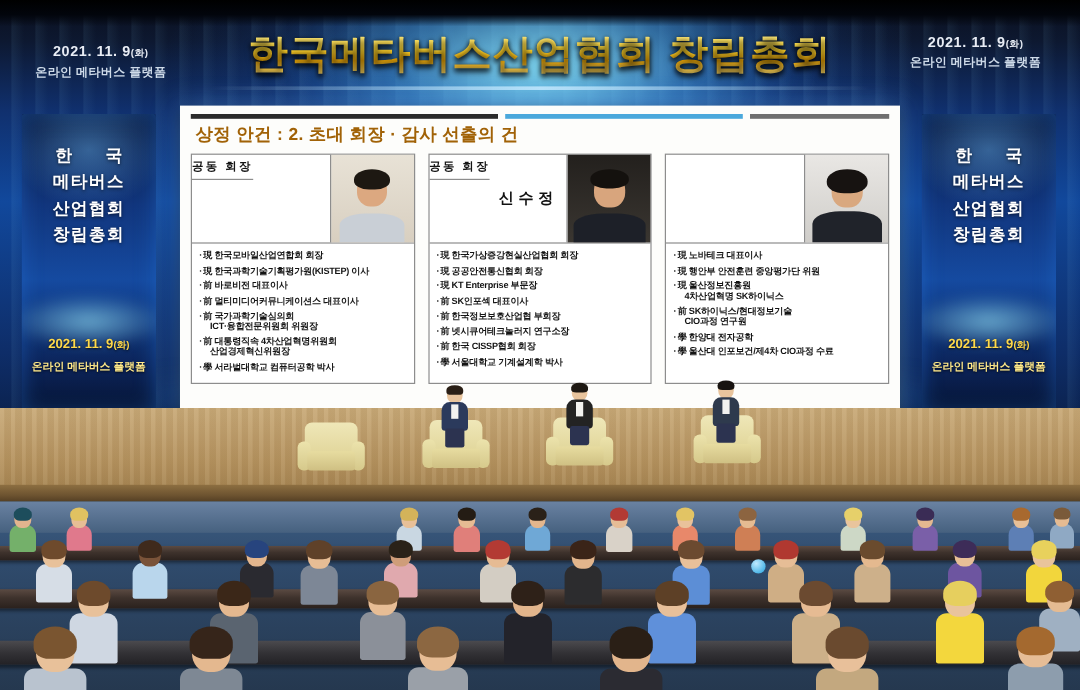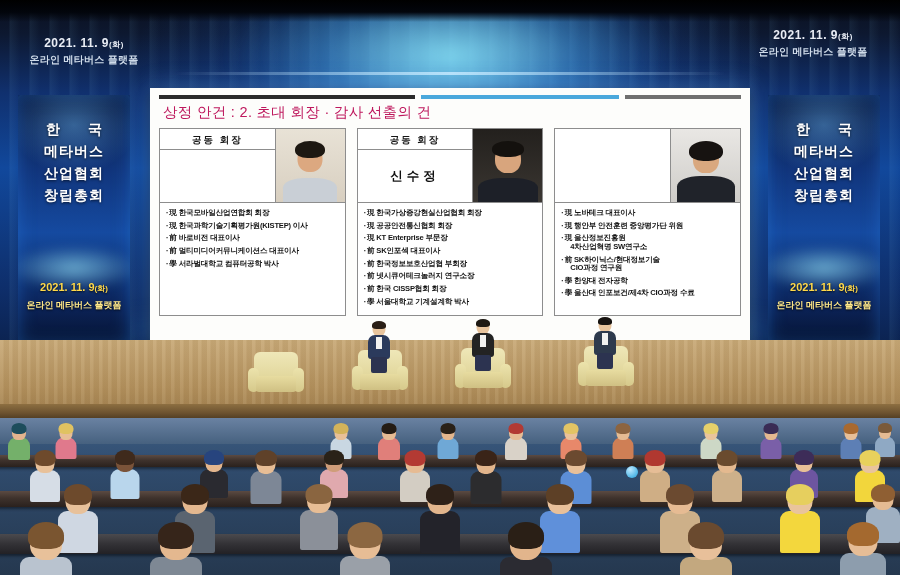--- a/index.html
+++ b/index.html
@@ -109,27 +109,27 @@
     box-shadow:0 0 22px rgba(120,190,255,.35), 0 4px 10px rgba(0,0,0,.5);
     padding:7px 9px 4px 9px;
   }
   .slide-rule {
     display:flex; width:100%; height:4px; margin-bottom:4px;
   }
   .slide-rule .r1 { flex:0 0 44%; background:#2b2b2b; }
   .slide-rule .r2 { flex:0 0 34%; background:#4aa8dc; margin:0 1%; }
   .slide-rule .r3 { flex:1; background:#6f6f6f; }
   .slide-heading {
-    font-size:14.5px; font-weight:normal; color:#be185d;
+    font-size:14.5px; font-weight:bold; color:#a16207;
     letter-spacing:.3px; margin:1px 0 6px 4px; white-space:nowrap;
   }
   .cards { display:flex; gap:11px; }
   .card { flex:1; border:1px solid #8d8d8d; background:#fff; display:flex; flex-direction:column; }
   .card-top { display:flex; height:74px; border-bottom:1px solid #8d8d8d; }
-  .card-labels { flex:1; display:flex; flex-direction:column; min-width:0; }
+  .card-labels { flex:1; display:flex; flex-direction:row; min-width:0; }
   .card-role {
     height:21px; line-height:21px; text-align:center;
     font-size:9.5px; font-weight:bold; color:#161616;
     border-bottom:1px solid #8d8d8d; letter-spacing:2px;
   }
   .card-name {
     flex:1; display:flex; align-items:center; justify-content:center;
     font-size:12.5px; font-weight:bold; color:#111; letter-spacing:4px;
   }
   .card-photo {
@@ -263,20 +263,21 @@
 
 <div id="scene">
 
   <div class="backdrop">
     <div class="beams"></div>
     <div class="glow-center"></div>
     <div class="floor-glow"></div>
   </div>
   <div class="backdrop-top-dark"></div>
 
+  <div class="main-title">한국메타버스산업협회 창립총회</div>
   <div class="title-underline"></div>
 
   <div class="corner-date" id="date-tl">
     <div class="d1"><span>2021. 11. 9</span><span class="dow">(화)</span></div>
     <div class="d2">온라인 메타버스 플랫폼</div>
   </div>
   <div class="corner-date" id="date-tr">
     <div class="d1"><span>2021. 11. 9</span><span class="dow">(화)</span></div>
     <div class="d2">온라인 메타버스 플랫폼</div>
   </div>
@@ -317,20 +318,22 @@
               <div class="torso" style="width:54px;height:24px;bottom:0;background:#c9cfd6;"></div>
               <div class="face" style="width:25px;height:27px;top:16px;background:#dca880;"></div>
               <div class="hair" style="width:30px;height:17px;top:12px;background:#1d1812;"></div>
             </div>
           </div>
           <div class="bullets">
             <div class="bullet"><span class="dot">·</span><span class="pfx">現</span> 한국모바일산업연합회 회장</div>
             <div class="bullet"><span class="dot">·</span><span class="pfx">現</span> 한국과학기술기획평가원(KISTEP) 이사</div>
             <div class="bullet"><span class="dot">·</span><span class="pfx">前</span> 바로비전 대표이사</div>
             <div class="bullet"><span class="dot">·</span><span class="pfx">前</span> 멀티미디어커뮤니케이션스 대표이사</div>
+            <div class="bullet"><span class="dot">·</span><span class="pfx">前</span> 국가과학기술심의회<span class="sub">ICT·융합전문위원회 위원장</span></div>
+            <div class="bullet"><span class="dot">·</span><span class="pfx">前</span> 대통령직속 4차산업혁명위원회<span class="sub">산업경제혁신위원장</span></div>
             <div class="bullet"><span class="dot">·</span><span class="pfx">學</span> 서라벌대학교 컴퓨터공학 박사</div>
           </div>
         </div>
         <div class="card">
           <div class="card-top">
             <div class="card-labels">
               <div class="card-role">공동 회장</div>
               <div class="card-name">신수정</div>
             </div>
             <div class="card-photo ph-b">
@@ -356,21 +359,21 @@
             </div>
             <div class="card-photo ph-c">
               <div class="torso" style="width:58px;height:26px;bottom:0;background:#20232a;"></div>
               <div class="face" style="width:26px;height:28px;top:16px;background:#d9a87f;"></div>
               <div class="hair" style="width:34px;height:20px;top:12px;background:#171311;"></div>
             </div>
           </div>
           <div class="bullets">
             <div class="bullet"><span class="dot">·</span><span class="pfx">現</span> 노바테크 대표이사</div>
             <div class="bullet"><span class="dot">·</span><span class="pfx">現</span> 행안부 안전훈련 중앙평가단 위원</div>
-            <div class="bullet"><span class="dot">·</span><span class="pfx">現</span> 울산정보진흥원<span class="sub">4차산업혁명 SW연구소</span></div>
+            <div class="bullet"><span class="dot">·</span><span class="pfx">現</span> 울산정보진흥원<span class="sub">4차산업혁명 SK하이닉스</span></div>
             <div class="bullet"><span class="dot">·</span><span class="pfx">前</span> SK하이닉스/현대정보기술<span class="sub">CIO과정 연구원</span></div>
             <div class="bullet"><span class="dot">·</span><span class="pfx">學</span> 한양대 전자공학</div>
             <div class="bullet"><span class="dot">·</span><span class="pfx">學</span> 울산대 인포보건/제4차 CIO과정 수료</div>
           </div>
         </div>
       </div>
   </div>
 
   <div class="stage-floor">
     <div class="floor-grain"></div>

